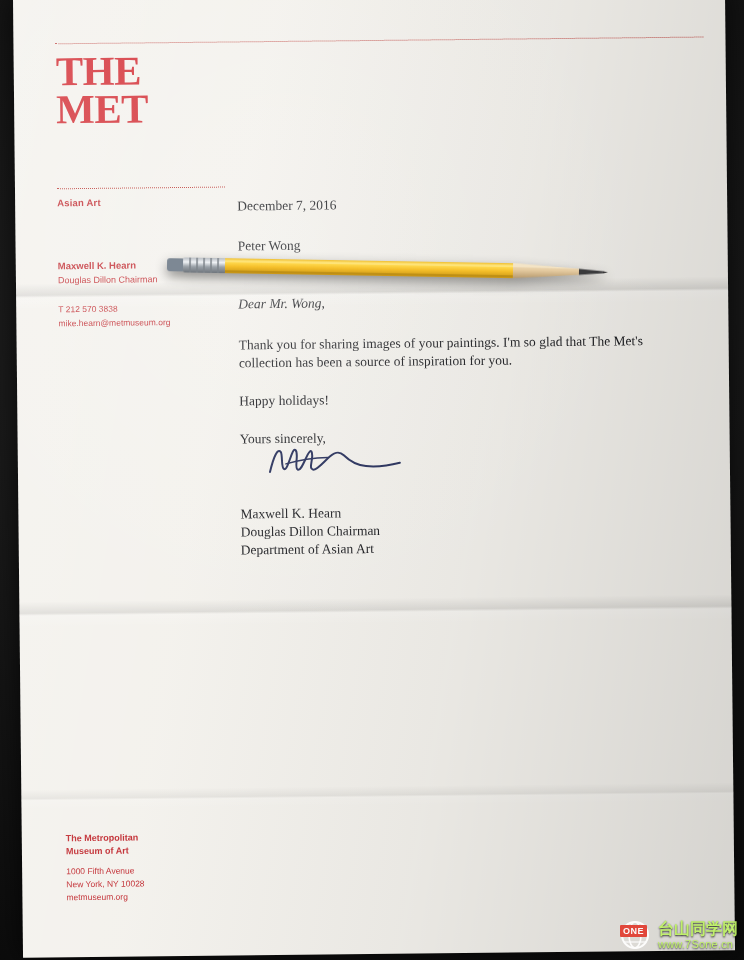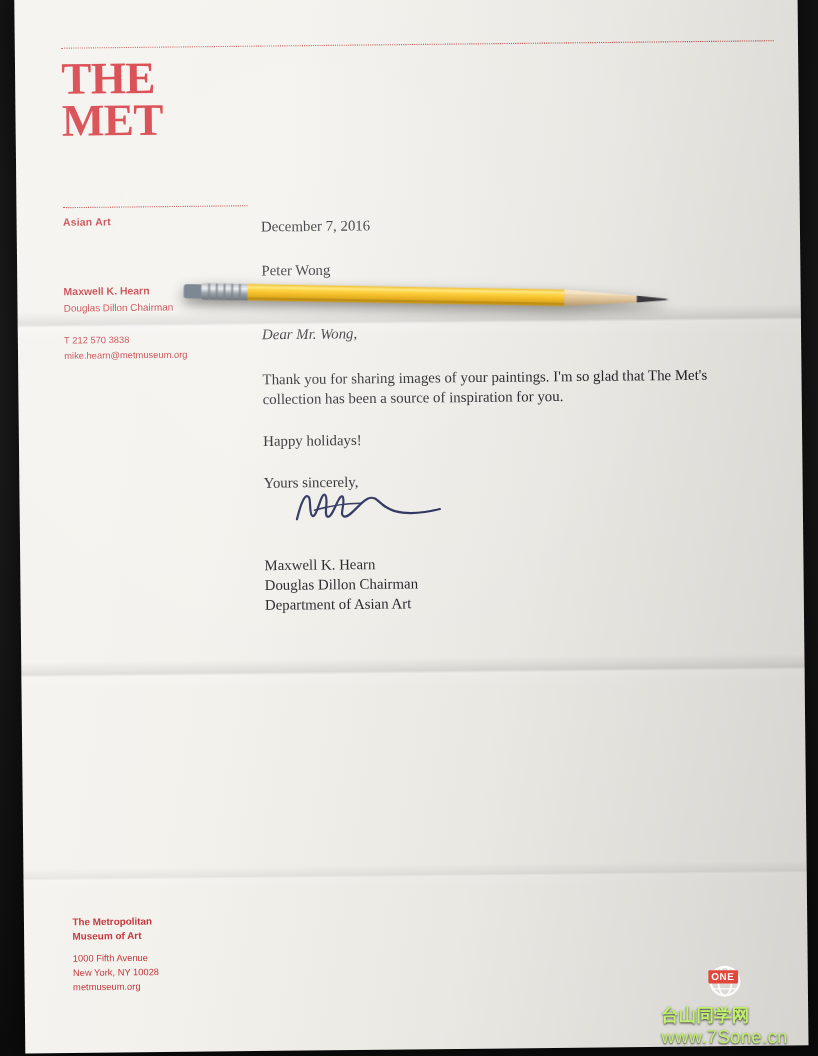--- a/index.html
+++ b/index.html
@@ -200,40 +200,39 @@
     top: 253px;
     width: 444px;
     height: 30px;
     transform: rotate(1.0deg);
     filter: drop-shadow(0 5px 6px rgba(0,0,0,0.42));
   }
 
   
   .watermark {
     position: absolute;
-    right: 28px;
+    right: 6px;
     bottom: 8px;
     display: flex;
     align-items: center;
     gap: 6px;
     opacity: 0.92;
-    flex-direction: column;
   }
   .wm-globe {
     width: 34px; height: 34px;
     position: relative;
   }
   .wm-text {
     color: #bef264;
     font-family: "Liberation Sans", sans-serif;
     line-height: 1.12;
     text-shadow: 0 1px 2px rgba(0,0,0,0.9);
   }
   .wm-cn { font-size: 16px; font-weight: 700; }
-  .wm-url { font-size: 17px; font-weight: 400; letter-spacing: 0.2px; }
+  .wm-url { font-size: 11px; font-weight: 400; letter-spacing: 0.2px; }
   .wm-badge {
     position: absolute;
     left: 2px; top: 7px;
     background: #e23b2e;
     color: #fff;
     font-family: "Liberation Sans", sans-serif;
     font-size: 9px;
     font-weight: 700;
     padding: 1px 3px;
     border-radius: 1px;

